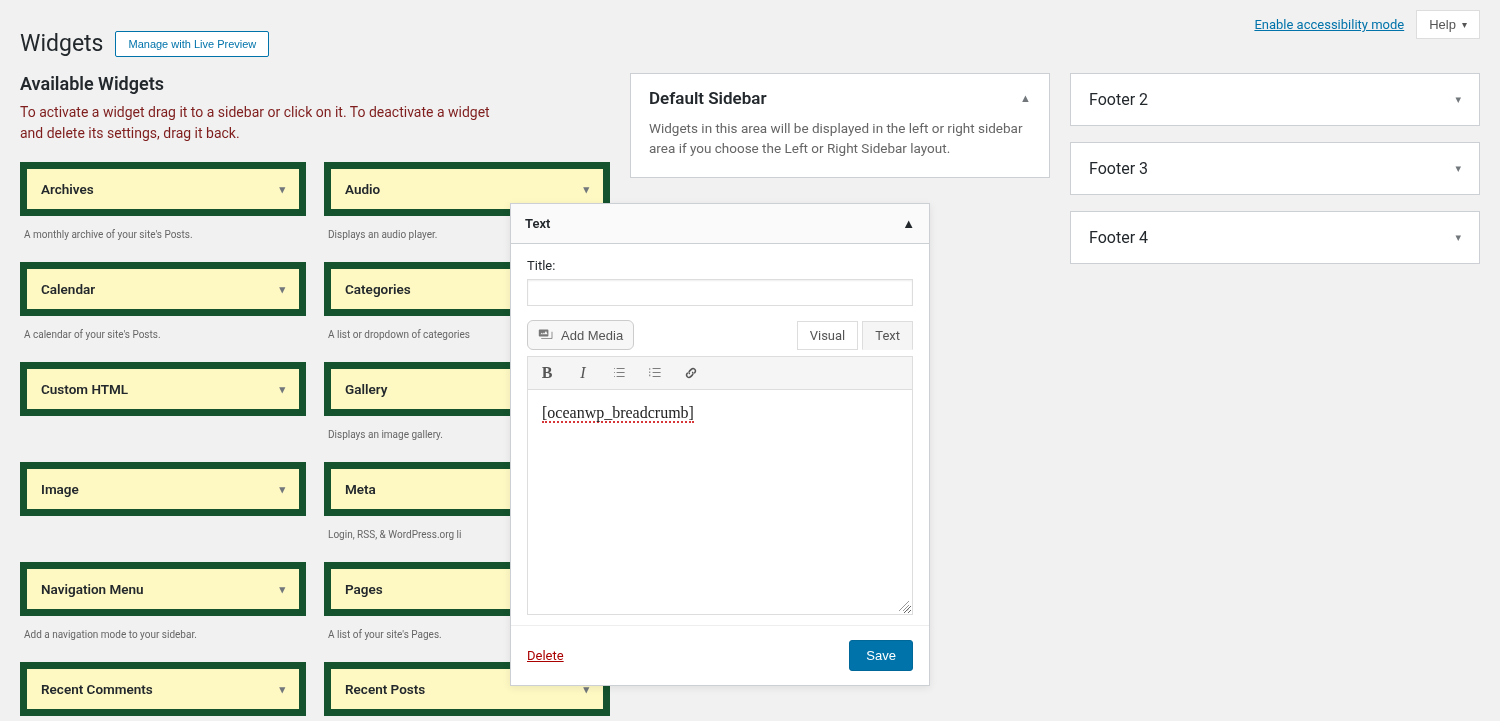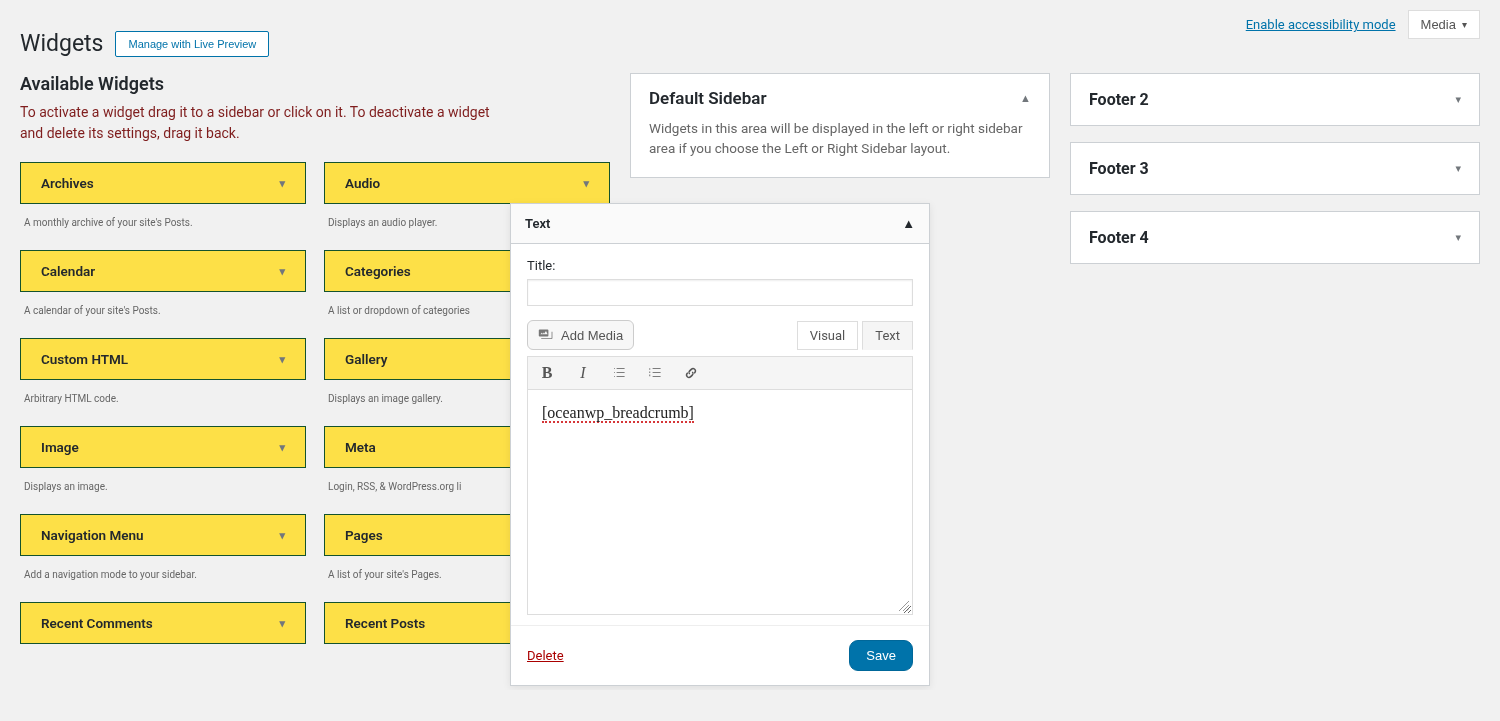--- a/index.html
+++ b/index.html
@@ -75,23 +75,23 @@
   margin-bottom: 18px;
   max-width: 470px;
 }
 .widget-grid {
   display: grid;
   grid-template-columns: 1fr 1fr;
   gap: 0 18px;
 }
 .widget-item { margin-bottom: 6px; }
 .widget-head {
-  background: #fde047;
-  border: 1px solid #14532d;
-  padding: 12px 20px;
+  background: #fef9c3;
+  border: 7px solid #14532d;
+  padding: 12px 14px;
   display: flex;
   justify-content: space-between;
   align-items: center;
   cursor: move;
   font-size: 13.5px;
   font-weight: 600;
   color: #23282d;
 }
 .widget-head .tri { color: #72777c; font-size: 11px; }
 .widget-desc {
@@ -231,43 +231,43 @@
   border-top: 1px solid #eee;
 }
 .delete-link { color: #a00; text-decoration: underline; cursor: pointer; font-size: 13px; }
 .save-btn {
   background: #0073aa;
   color: #fff;
   border: 1px solid #006799;
   padding: 7px 16px;
   font-size: 13px;
   cursor: pointer;
-  border-radius: 9px;
+  border-radius: 3px;
 }
 .col-right { width: 410px; flex-shrink: 0; }
 .footer-box {
   background: #fff;
   border: 1px solid #ccd0d4;
   padding: 16px 18px;
   display: flex;
   justify-content: space-between;
   align-items: center;
   margin-bottom: 16px;
   cursor: pointer;
 }
-.footer-box h3 { font-size: 16px; font-weight: 700; }
+.footer-box h3 { font-size: 16px; font-weight: 400; }
 .footer-box .tri { color: #72777c; font-size: 11px; }
 </style>
 </head>
 <body>
 
 <div class="top-right">
   <a href="#" class="accessibility-link">Enable accessibility mode</a>
   <button class="help-btn">
-      <span>Media</span>
+      <span>Help</span>
     </button>
 </div>
 
 <div class="wrap">
   <div class="page-header">
     <h1 class="page-title">Widgets</h1>
     <button class="live-preview-btn">Manage with Live Preview</button>
   </div>
 
   <div class="columns">
@@ -302,35 +302,33 @@
               <span>Categories</span>
               <span class="tri">▾</span>
             </div>
             <div class="widget-desc">A list or dropdown of categories</div>
           </div>
           <div class="widget-item">
             <div class="widget-head">
               <span>Custom HTML</span>
               <span class="tri">▾</span>
             </div>
-            <div class="widget-desc">Arbitrary HTML code.</div>
           </div>
           <div class="widget-item">
             <div class="widget-head">
               <span>Gallery</span>
               <span class="tri">▾</span>
             </div>
             <div class="widget-desc">Displays an image gallery.</div>
           </div>
           <div class="widget-item">
             <div class="widget-head">
               <span>Image</span>
               <span class="tri">▾</span>
             </div>
-            <div class="widget-desc">Displays an image.</div>
           </div>
           <div class="widget-item">
             <div class="widget-head">
               <span>Meta</span>
               <span class="tri">▾</span>
             </div>
             <div class="widget-desc">Login, RSS, &amp; WordPress.org li</div>
           </div>
           <div class="widget-item">
             <div class="widget-head">

